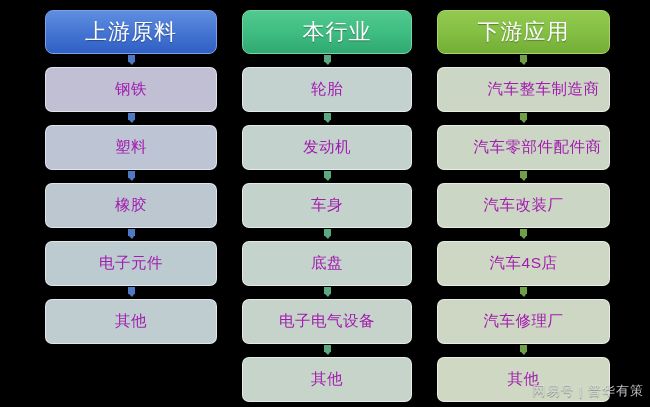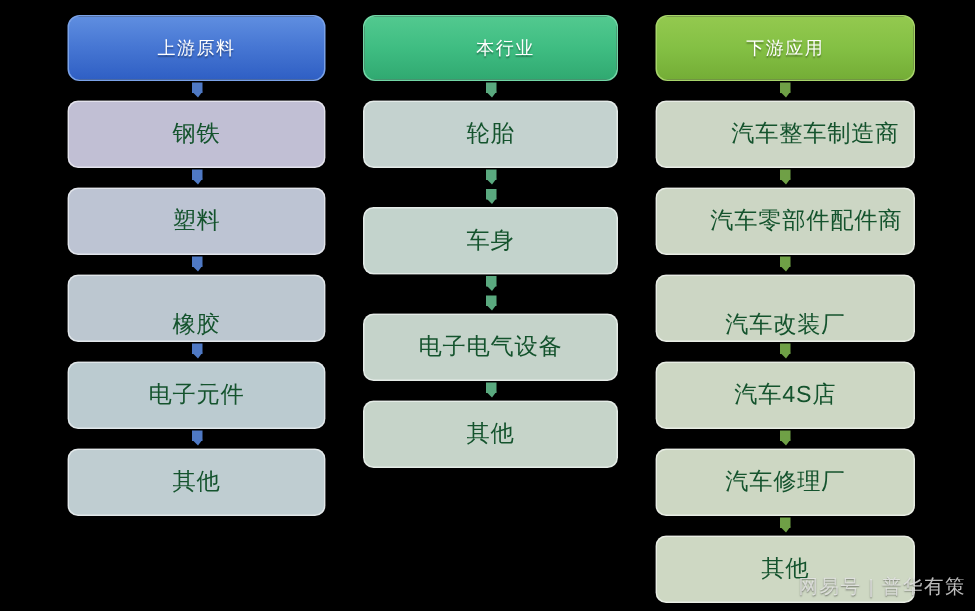--- a/index.html
+++ b/index.html
@@ -33,21 +33,21 @@
 
   .header-box {
     height: 44px;
     margin-top: 10px;
     border-radius: 8px;
     display: flex;
     align-items: center;
     justify-content: center;
     box-sizing: border-box;
     color: #ffffff;
-    font-size: 12px;
+    font-size: 22px;
     letter-spacing: 1px;
     text-shadow: 0 1px 1px rgba(0,0,0,0.35);
     border: 1px solid rgba(255,255,255,0.30);
     box-shadow: 0 1px 2px rgba(0,0,0,0.55);
   }
   .header-blue {
     background: linear-gradient(to bottom, #5f8ee0 0%, #4878d4 45%, #2f5fc4 100%);
     border-color: #7aa2e8;
   }
   .header-green {
@@ -63,21 +63,21 @@
     border-color: #a7d46a;
   }
 
   .node-box {
     height: 45px;
     border-radius: 7px;
     display: flex;
     align-items: center;
     justify-content: center;
     box-sizing: border-box;
-    color: #14532d;
+    color: #a21caf;
     font-size: 15.5px;
     letter-spacing: 0.5px;
     border: 1px solid rgba(255,255,255,0.55);
     box-shadow: 0 1px 2px rgba(0,0,0,0.5);
   }
 
   .connector {
     height: 13px;
     position: relative;
   }
@@ -143,21 +143,21 @@
         </span>
       </div>
       <div class="node-box" style="background: rgb(189, 196, 211);">
         <span>塑料</span>
       </div>
       <div class="connector">
         <span class="arrow" style="color: rgb(79, 121, 196);">
           <span class="stem"></span>
         </span>
       </div>
-      <div class="node-box" style="background: rgb(188, 199, 208); align-items: flex-end;">
+      <div class="node-box" style="background: rgb(188, 199, 208);">
         <span>橡胶</span>
       </div>
       <div class="connector">
         <span class="arrow" style="color: rgb(79, 121, 196);">
           <span class="stem"></span>
         </span>
       </div>
       <div class="node-box" style="background: rgb(187, 203, 208);">
         <span>电子元件</span>
       </div>
@@ -180,32 +180,38 @@
         </span>
       </div>
       <div class="node-box" style="background: rgb(196, 210, 207);">
         <span>轮胎</span>
       </div>
       <div class="connector">
         <span class="arrow" style="color: rgb(90, 169, 127);">
           <span class="stem"></span>
         </span>
       </div>
+      <div class="node-box" style="background: rgb(195, 210, 205);">
+        <span>发动机</span>
+      </div>
       <div class="connector">
         <span class="arrow" style="color: rgb(90, 169, 127);">
           <span class="stem"></span>
         </span>
       </div>
       <div class="node-box" style="background: rgb(195, 211, 204); align-items: center;">
         <span>车身</span>
       </div>
       <div class="connector">
         <span class="arrow" style="color: rgb(90, 169, 127);">
           <span class="stem"></span>
         </span>
+      </div>
+      <div class="node-box" style="background: rgb(196, 211, 203);">
+        <span>底盘</span>
       </div>
       <div class="connector">
         <span class="arrow" style="color: rgb(90, 169, 127);">
           <span class="stem"></span>
         </span>
       </div>
       <div class="node-box" style="background: rgb(197, 211, 202);">
         <span>电子电气设备</span>
       </div>
       <div class="connector">
@@ -235,21 +241,21 @@
         </span>
       </div>
       <div class="node-box" style="background: rgb(204, 214, 196); padding-left: 28px;">
         <span>汽车零部件配件商</span>
       </div>
       <div class="connector">
         <span class="arrow" style="color: rgb(111, 160, 70);">
           <span class="stem"></span>
         </span>
       </div>
-      <div class="node-box" style="background: rgb(204, 214, 196); align-items: flex-end;">
+      <div class="node-box" style="background: rgb(204, 214, 196);">
         <span>汽车改装厂</span>
       </div>
       <div class="connector">
         <span class="arrow" style="color: rgb(111, 160, 70);">
           <span class="stem"></span>
         </span>
       </div>
       <div class="node-box" style="background: rgb(205, 215, 196);">
         <span>汽车4S店</span>
       </div>

